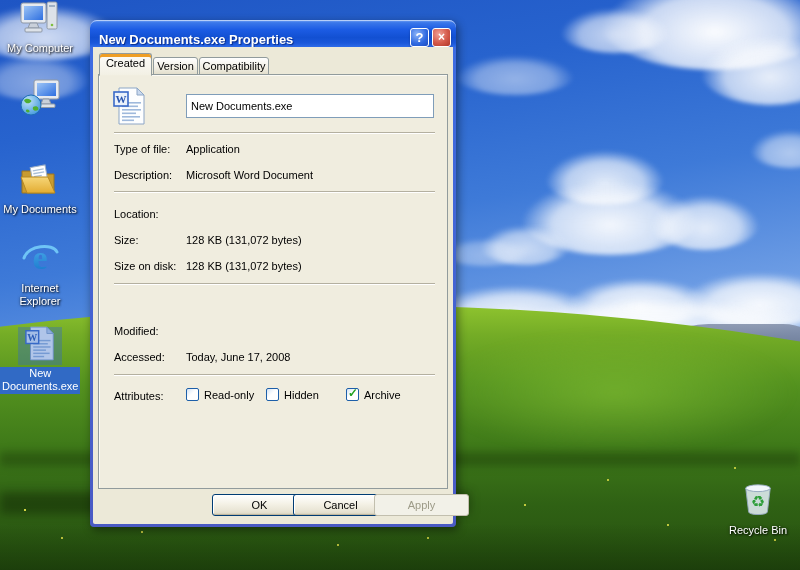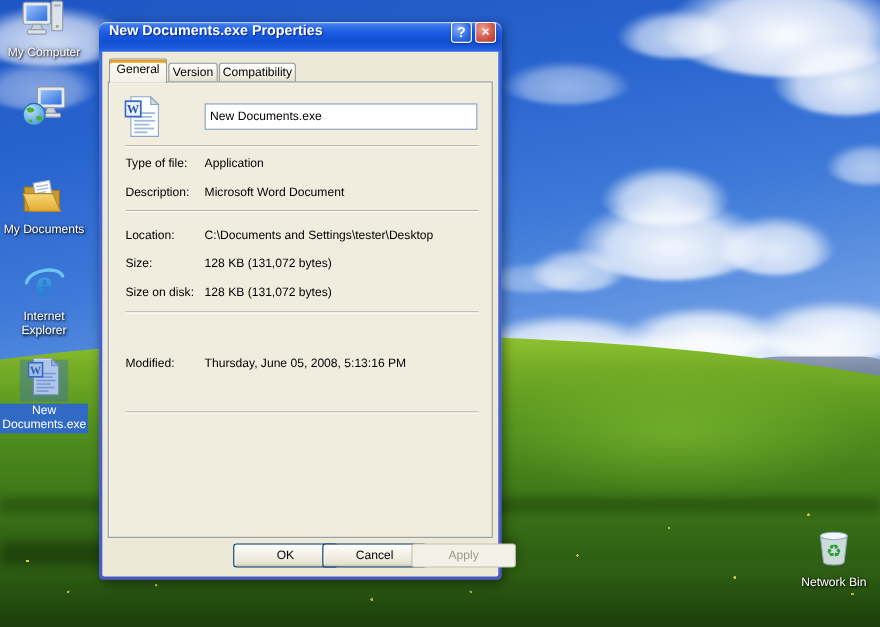--- a/index.html
+++ b/index.html
@@ -48,21 +48,21 @@
   .dicon.selected .ig::after{content:"";position:absolute;left:18px;right:18px;top:0;bottom:0;
     background:rgba(49,106,197,.38);}
   .dicon.selected .dlabel{background:#316AC5;text-shadow:none;display:inline-block;padding:0 2px 1px;}
   
   .dialog{position:absolute;left:90px;top:20px;width:366px;height:507px;box-sizing:border-box;
     background:linear-gradient(180deg,#3D6DE4,#4A5AC4);
     border-radius:7px 7px 4px 4px;padding:0 3px 3px;box-shadow:2px 3px 10px rgba(0,0,0,.45);}
   .titlebar{height:27px;margin:0 -3px;border-radius:7px 7px 0 0;position:relative;
     background:linear-gradient(180deg,#77A5F3 0%,#3A77EA 10%,#1C5CE4 35%,#1250D2 65%,#1A57DA 85%,#2E6BE8 100%);
     box-shadow:inset 0 1px 0 rgba(255,255,255,.5);
-    display:flex;align-items:flex-start;padding:0 5px 0 9px;box-sizing:border-box;}
+    display:flex;align-items:flex-end;padding:0 5px 0 9px;box-sizing:border-box;}
   .wtitle{color:#fff;font-weight:bold;font-size:13px;flex:1;white-space:nowrap;
     text-shadow:1px 1px 1px rgba(0,20,90,.65);}
   .tb-btn{width:19px;height:19px;border:1px solid #fff;border-radius:3px;color:#fff;
     font-weight:bold;font-size:13px;line-height:17px;text-align:center;margin-left:3px;
     box-sizing:border-box;cursor:pointer;box-shadow:0 1px 2px rgba(0,0,40,.35);}
   .tb-help{background:radial-gradient(circle at 35% 30%,#8CB4F8,#2E68E0 60%,#1C4BC0);}
   .tb-close{background:radial-gradient(circle at 35% 30%,#F0A096,#D4594A 55%,#B03628);font-size:12px;}
   .dbody{position:relative;background:#ECE9D8;height:calc(100% - 27px);border-radius:0 0 2px 2px;}
   
   .tab{position:absolute;box-sizing:border-box;font-size:11px;text-align:center;
@@ -241,33 +241,33 @@
 
   <div class="dicon" style="left:718px;top:484px;">
     <div class="ig">
         <span>
       <svg width="32" height="37" viewBox="0 0 34 38">
         <path d="M4 7 C4 10.5 30 10.5 30 7 L27 32 C27 36 7 36 7 32 Z" fill="rgba(232,241,250,0.85)" stroke="#93A8BE"></path>
         <ellipse cx="17" cy="7" rx="13" ry="3.6" fill="#F2F7FC" stroke="#93A8BE"></ellipse>
         <text x="17" y="27" font-size="17" text-anchor="middle" fill="#2E9E3A" font-family="'DejaVu Sans',sans-serif">♻</text>
       </svg></span>
       </div>
-    <div class="dlabel">Network Bin</div>
+    <div class="dlabel">Recycle Bin</div>
   </div>
 </div>
 
 <div class="dialog">
   <div class="titlebar">
     <span class="wtitle">New Documents.exe Properties</span>
     <span class="tb-btn tb-help">?</span>
     <span class="tb-btn tb-close">×</span>
   </div>
   <div class="dbody">
 
-    <div class="tab active" style="left:6px;width:53px;">General</div>
+    <div class="tab active" style="left:6px;width:53px;">Created</div>
     <div class="tab" style="left:60px;width:45px;">Version</div>
     <div class="tab" style="left:106px;width:70px;">Compatibility</div>
 
     <div class="panel">
       <div class="file-icon">
         <svg width="34" height="38" viewBox="0 0 34 38">
           <path d="M6 1 H24 L31 8 V37 H6 Z" fill="#FDFEFF" stroke="#8DA6C6"></path>
           <path d="M24 1 L31 8 H24 Z" fill="#C9D9EF" stroke="#8DA6C6"></path>
           <g fill="#9FB9DC">
             <rect x="9" y="15" width="19" height="1.6"></rect>
@@ -291,39 +291,56 @@
       </div>
       <div class="prow" style="top:68px">
         <span class="plabel">Type of file:</span>
         <span class="pvalue">Application</span>
       </div>
 
       <div class="sep" style="top:116px"></div>
 
       <div class="prow" style="top:133px">
         <span class="plabel">Location:</span>
-        <span class="pvalue">C:\Documents and Settings\tester\Desktop</span>
       </div>
       <div class="prow" style="top:159px">
         <span class="plabel">Size:</span>
         <span class="pvalue">128 KB (131,072 bytes)</span>
       </div>
       <div class="prow" style="top:185px">
         <span class="plabel">Size on disk:</span>
         <span class="pvalue">128 KB (131,072 bytes)</span>
       </div>
 
       <div class="sep" style="top:208px"></div>
 
       <div class="prow" style="top:250px">
         <span class="plabel">Modified:</span>
-        <span class="pvalue">Thursday, June 05, 2008, 5:13:16 PM</span>
+      </div>
+      <div class="prow" style="top:276px">
+        <span class="plabel">Accessed:</span>
+        <span class="pvalue">Today, June 17, 2008</span>
       </div>
 
       <div class="sep" style="top:299px"></div>
 
+      <div class="prow" style="top:315px;height:18px;">
+        <span class="plabel">Attributes:</span>
+        <span class="attr-item" style="left:87px">
+          <span class="xp-check"></span>
+          <span>Read-only</span>
+        </span>
+        <span class="attr-item" style="left:167px">
+          <span class="xp-check"></span>
+          <span>Hidden</span>
+        </span>
+        <span class="attr-item" style="left:247px">
+          <span class="xp-check checked"></span>
+          <span>Archive</span>
+        </span>
+      </div>
     </div>
 
     <button class="xpbtn" style="left:119px">OK</button>
     <button class="xpbtn" style="left:200px">Cancel</button>
     <button class="xpbtn disabled" style="left:281px">Apply</button>
   </div>
 </div>
 
 </body></html>

